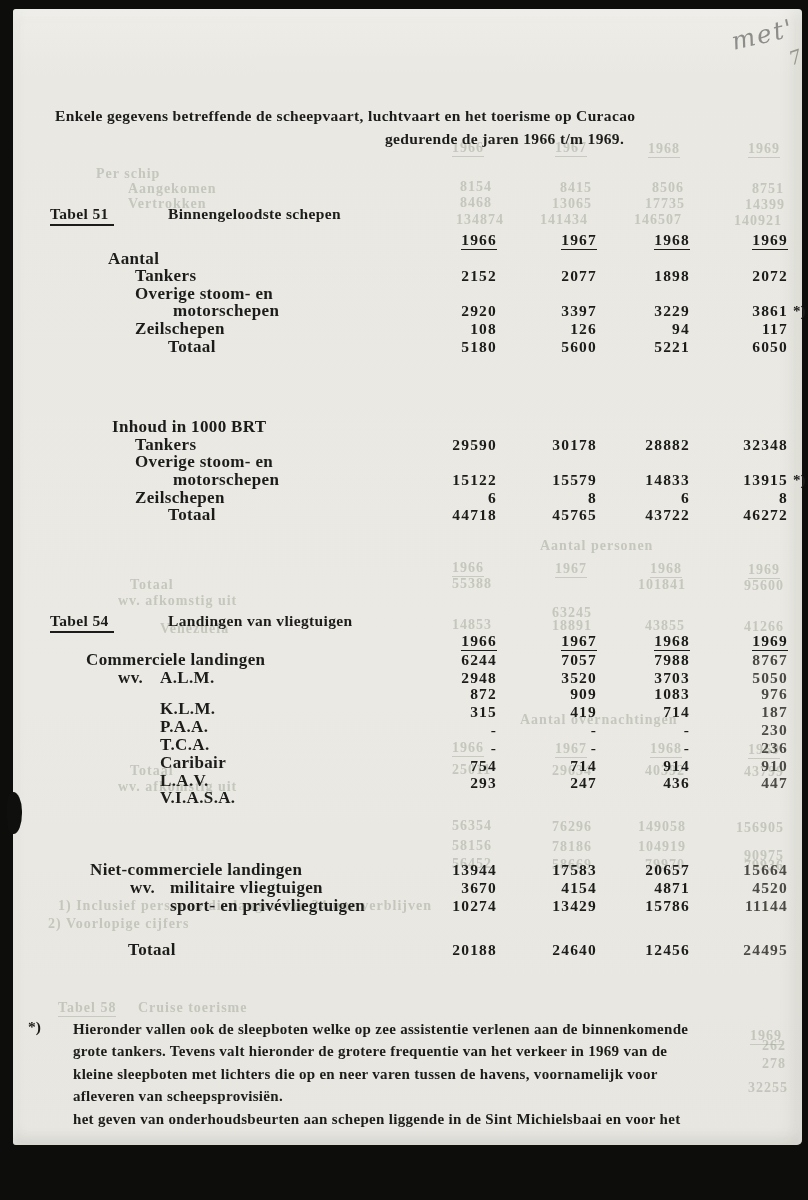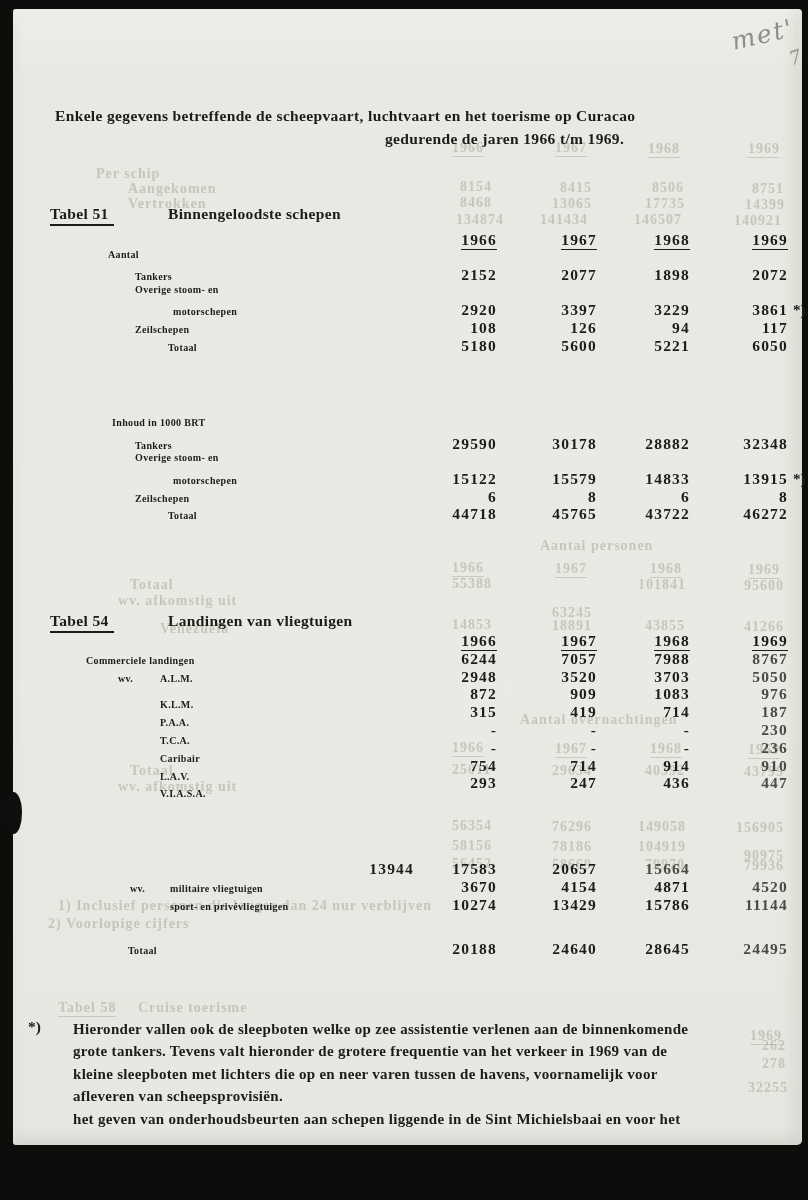--- a/index.html
+++ b/index.html
@@ -10,21 +10,21 @@
          border-radius:3px 4px 5px 3px;
          box-shadow:inset -8px 0 18px rgba(60,60,50,0.08), inset 0 6px 10px rgba(255,255,255,0.5), inset 0 -6px 14px rgba(60,60,50,0.07);}
   .abs{position:absolute;}
   .t{font-size:15.5px;letter-spacing:0.35px;white-space:pre;}
   .u{border-bottom:2px solid #1c1c1a;padding-bottom:1px;}
   .yr .u{border-bottom-width:1.7px;}
   
   .tbl{position:absolute;left:50px;width:768px;}
   .trow{display:grid;grid-template-columns:364px 83px 100px 93px 98px 26px;align-items:baseline;}
   .r51 .trow{height:17.6px;} .r54 .trow{height:17.8px;}
-  .lbl{position:relative;font-size:10px;letter-spacing:0.35px;white-space:pre;}
+  .lbl{position:relative;font-size:17px;letter-spacing:0.35px;white-space:pre;}
   .num{text-align:right;font-size:15.5px;letter-spacing:1.2px;white-space:pre;}
   .note{font-size:15px;padding-left:5px;white-space:pre;}
   .pl36{padding-left:36px}.pl40{padding-left:40px}.pl58{padding-left:58px}.pl62{padding-left:62px}
   .pl78{padding-left:78px}.pl85{padding-left:85px}.pl118{padding-left:118px}.pl120{padding-left:120px}.pl123{padding-left:123px}
   .px{position:absolute;top:0;}
   .px68{left:68px}.px80{left:80px}.px110{left:110px}.px120{left:120px}
   .hdr{position:relative;height:26px;}
   .hdr54{position:relative;height:20px;}
   .tablabel{position:absolute;left:0;top:0;}
   .tabtitle{position:absolute;left:118px;top:0;}
@@ -314,20 +314,21 @@
     <div class="trow">
       <span class="lbl"><span class="px px110">V.I.A.S.A.</span></span>
       <span class="num">293</span>
       <span class="num">247</span>
       <span class="num">436</span>
       <span class="num c4">447</span>
       <span class="note"></span>
     </div>
     <div style="height:67.8px;"></div>
     <div class="trow">
+      <span class="lbl pl40">Niet-commerciele landingen</span>
       <span class="num">13944</span>
       <span class="num">17583</span>
       <span class="num">20657</span>
       <span class="num c4">15664</span>
       <span class="note"></span>
     </div>
     <div class="trow">
       <span class="lbl">
         <span class="px px80">wv.</span>
         <span class="px px120">militaire vliegtuigen</span>
@@ -344,21 +345,21 @@
       <span class="num">13429</span>
       <span class="num">15786</span>
       <span class="num c4">11144</span>
       <span class="note"></span>
     </div>
     <div style="height:26.6px;"></div>
     <div class="trow">
       <span class="lbl pl78">Totaal</span>
       <span class="num">20188</span>
       <span class="num">24640</span>
-      <span class="num">28645</span>
+      <span class="num">12456</span>
       <span class="num c4">24495</span>
       <span class="note"></span>
     </div>
   </div>
 
   <div id="footnote">
     <span id="fn-marker">*)</span>
     <div id="fn-lines">
       <div class="fl">Hieronder vallen ook de sleepboten welke op zee assistentie verlenen aan de binnenkomende</div>
       <div class="fl">grote tankers. Tevens valt hieronder de grotere frequentie van het verkeer in 1969 van de</div>

